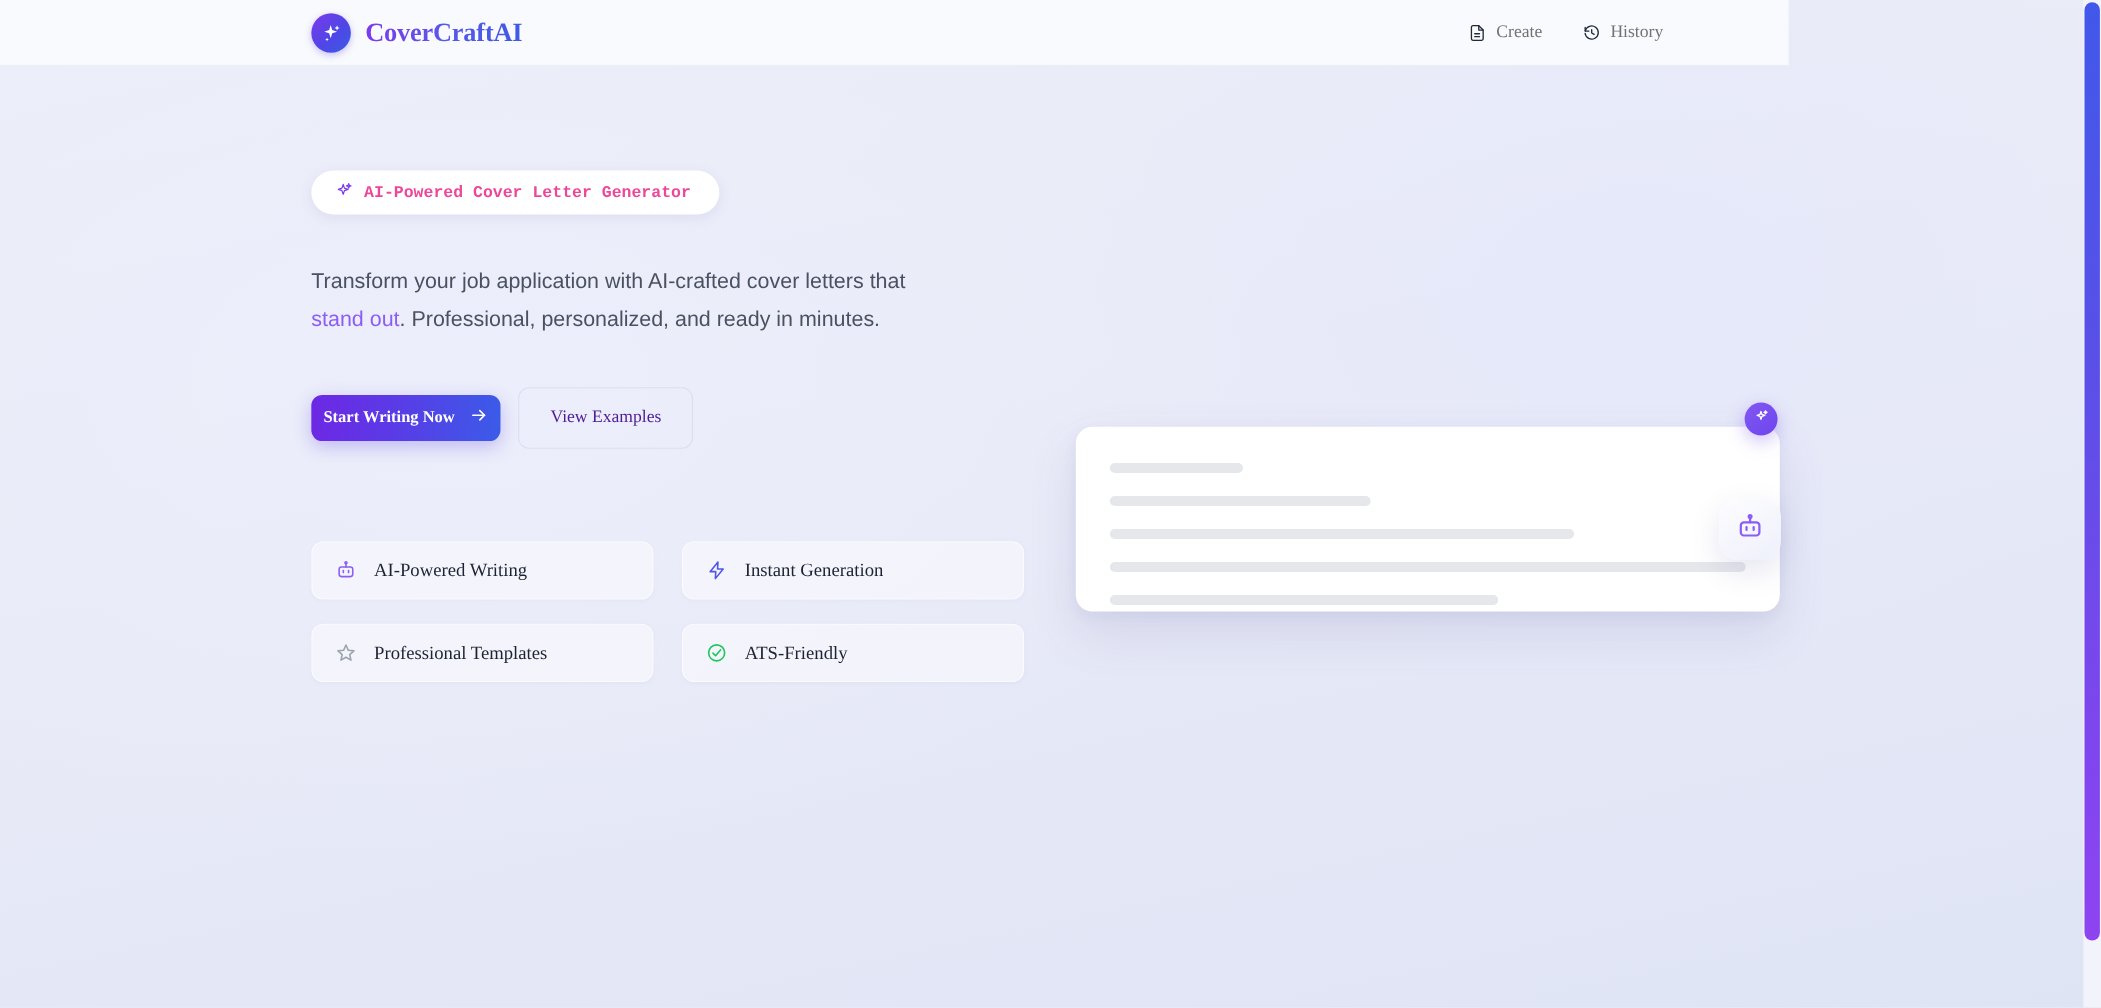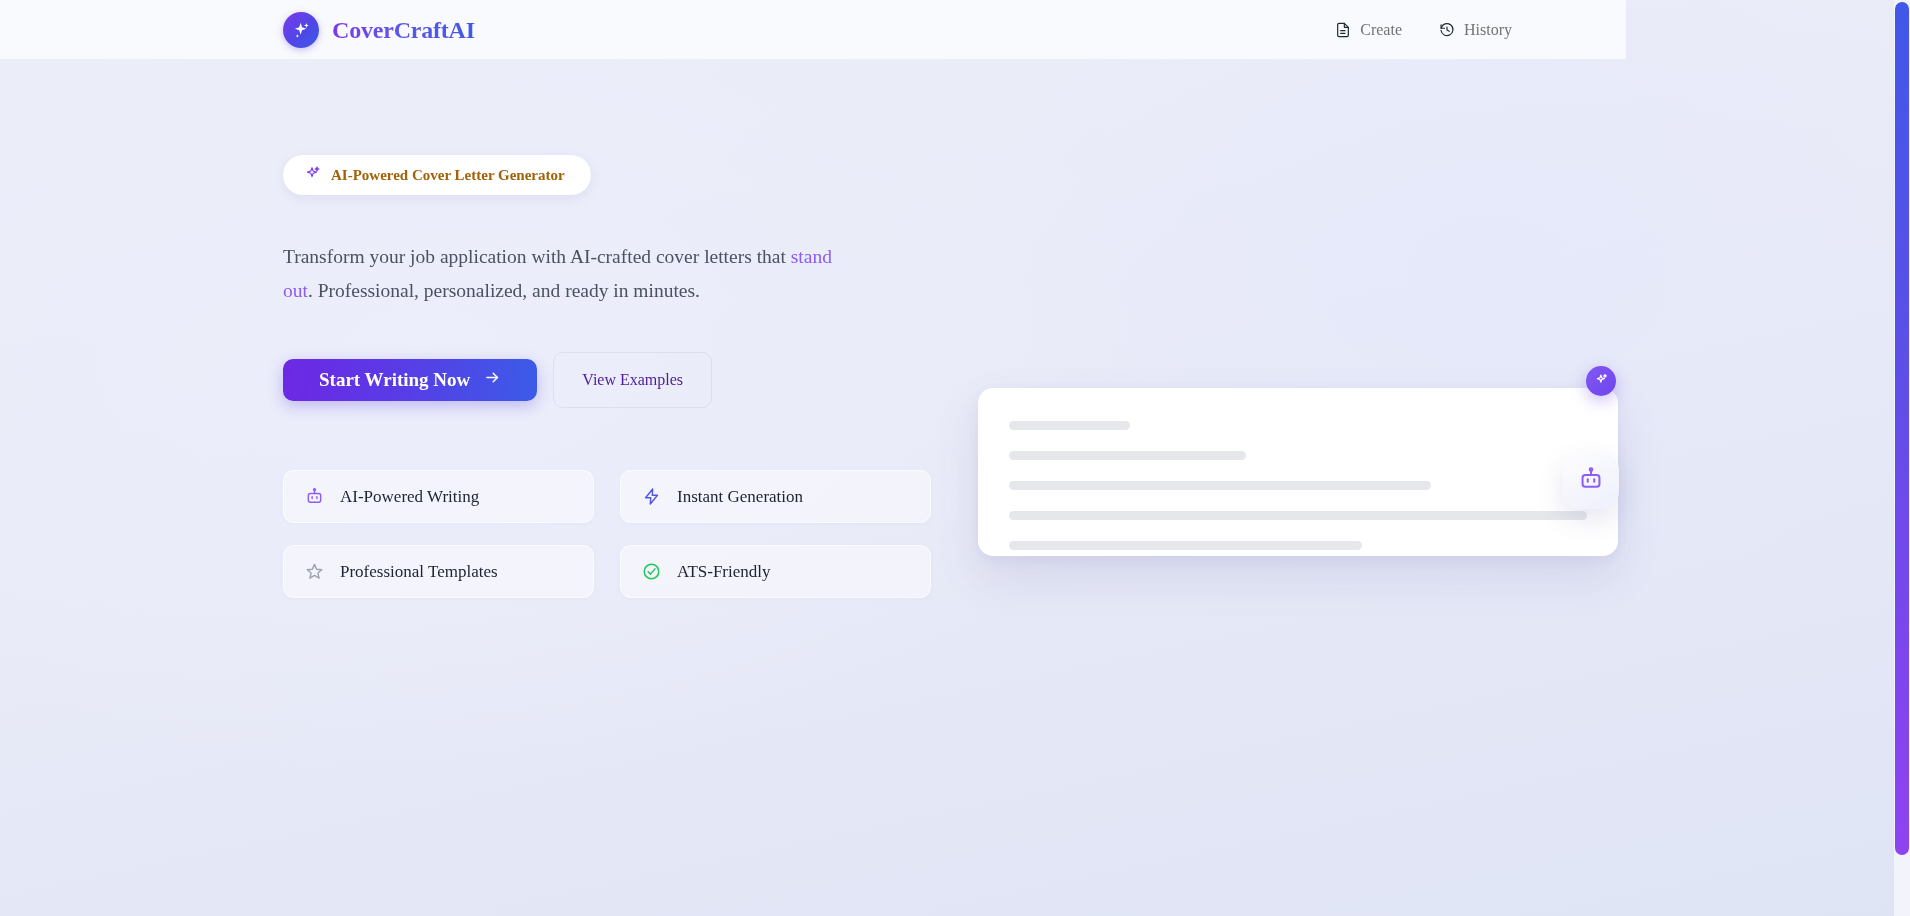--- a/index.html
+++ b/index.html
@@ -117,24 +117,24 @@
     align-items: center;
     gap: 10px;
     height: 40px;
     padding: 0 26px 0 22px;
     background: #ffffff;
     border-radius: 999px;
     box-shadow: 0 3px 12px rgba(90,90,160,.10);
   }
 
   .badge-text {
-    font-family: Liberation Serif, serif;
+    font-family: Liberation Mono, monospace;
     font-size: 15px;
     font-weight: bold;
-    color: #a16207;
+    color: #ec4899;
     white-space: nowrap;
   }
 
   .headline {
     margin-top: 39px;
     font-family: "Liberation Sans", sans-serif;
     font-size: 83px;
     line-height: 0.96;
     font-weight: bold;
     letter-spacing: -3.2px;
@@ -146,47 +146,47 @@
     -webkit-background-clip: text;
     background-clip: text;
     color: transparent;
   }
 
   .headline .l2 { display: block; margin-top: 5px; }
 
   .sub {
     margin-top: 45px;
     width: 572px;
-    font-family: Liberation Serif, serif;
+    font-family: Liberation Sans, sans-serif;
     font-size: 19.5px;
     line-height: 1.73;
     color: #4a5160;
   }
 
   .sub .hl { color: #8b5cf6; }
 
   .cta-row {
     margin-top: 45px;
     display: flex;
     align-items: center;
     gap: 16px;
   }
 
   .btn-primary {
     display: inline-flex;
     align-items: center;
     gap: 14px;
     height: 42px;
-    padding: 0 36px;
+    padding: 0 11px;
     border: none;
     border-radius: 10px;
     background: linear-gradient(93deg, #6d28e4 0%, #5b3ae6 42%, #3b5be8 100%);
     color: #ffffff;
     font-family: "Liberation Serif", serif;
-    font-size: 19px;
+    font-size: 15px;
     font-weight: bold;
     cursor: pointer;
     box-shadow: 0 5px 16px rgba(86,60,225,.30);
     white-space: nowrap;
   }
 
   .btn-ghost {
     display: inline-flex;
     align-items: center;
     justify-content: center;
@@ -197,21 +197,21 @@
     background: transparent;
     color: #4c1d95;
     font-family: "Liberation Serif", serif;
     font-size: 16px;
     cursor: pointer;
     white-space: nowrap;
   }
 
   
   .features {
-    margin-top: 62px;
+    margin-top: 84px;
     display: grid;
     grid-template-columns: 311px 311px;
     grid-gap: 22px 26px;
     width: 648px;
   }
 
   .feature {
     height: 53px;
     display: flex;
     align-items: center;

